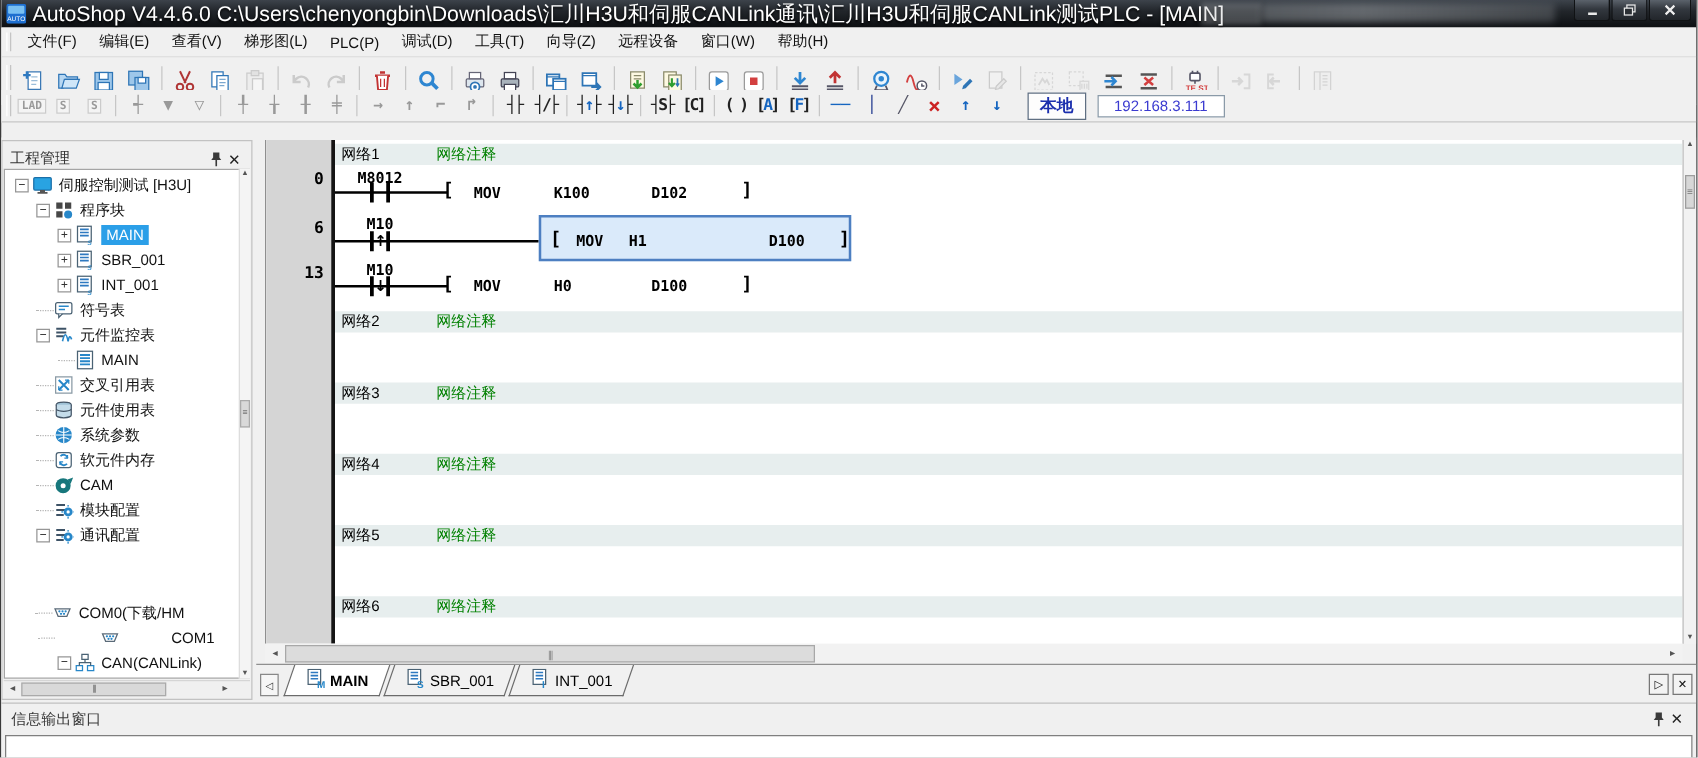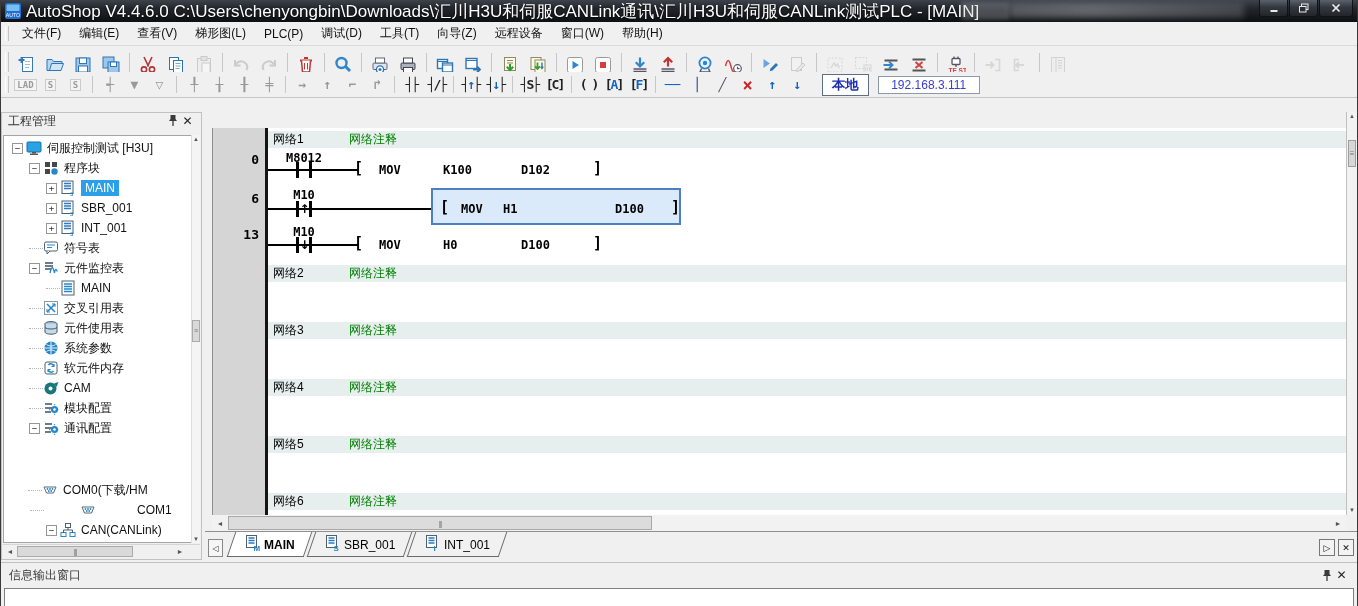--- a/index.html
+++ b/index.html
@@ -37,42 +37,42 @@
 .g.rd{color:#cc2222;font-size:17px;letter-spacing:0}
 .g.box{border:1px solid #9a9a9a;padding:0 2px;font-size:9px;letter-spacing:0;background:#fbfbfb}
 .local-btn{margin-left:12px;border:1px solid #5f6f82;background:#fdfdfd;color:#1b2fae;font-weight:bold;padding:1px 9px;flex:none}
 .ip-box{margin-left:9px;border:1px solid #8a9aa8;background:#fff;color:#3b3bd0;padding:1px 10px;min-width:102px;text-align:center;flex:none}
 
 
 .workspace{position:absolute;top:110px;left:0;width:100%;height:452px;background:#f0f0f0}
 
 
 .sidebar{position:absolute;left:0;top:2px;width:201px;height:448px;background:#f0f0f0;border:1px solid #c2c2c2}
-.sb-header{height:22px;display:flex;align-items:flex-start;padding:0 6px;color:#333}
+.sb-header{height:22px;display:flex;align-items:flex-end;padding:0 6px;color:#333}
 .sb-title{flex:1}
 .panel-btn{width:15px;height:15px;display:flex;align-items:center;justify-content:center;color:#222;font-weight:bold}
 .sb-body{position:absolute;left:1px;right:1px;top:22px;bottom:16px;background:#fff;border:1px solid #a5a5a5;overflow:hidden;padding-top:2px}
 .trow{height:20px;display:flex;align-items:center;white-space:nowrap}
 .expander{width:11px;height:11px;border:1px solid #969696;background:#fff;font-size:9px;line-height:9px;text-align:center;color:#333;margin-right:3px;flex:none;font-family:"DejaVu Sans Mono",monospace}
 .exp-spacer{width:14px;flex:none;border-top:1px dotted #b5b5b5;height:1px;align-self:center;margin-top:1px}
 .ticon{width:17px;height:16px;margin-right:4px;flex:none}
 .tlabel{color:#111}
 .tlabel.selected{background:#2b9fe8;color:#fff;padding:1px 4px}
 .sb-vscroll{position:absolute;right:1px;top:22px;bottom:16px;width:9px;background:#f4f4f4;border-left:1px solid #ddd;font-size:6px;color:#555;text-align:center}
 .sbv-up{position:absolute;top:1px;left:0;right:0}
 .sbv-thumb{position:absolute;top:185px;left:0;right:0;height:22px;background:#d9d9d9;border:1px solid #aaa;font-size:7px;line-height:20px;color:#777}
 .sbv-dn{position:absolute;bottom:1px;left:0;right:0}
 .sb-hscroll{position:absolute;left:1px;right:1px;bottom:1px;height:14px;background:#f0f0f0;border-top:1px solid #d5d5d5}
 .sbh-left{position:absolute;left:1px;top:1px;width:12px;bottom:1px;font-size:7px;color:#555;display:flex;align-items:center;justify-content:center}
 .sbh-thumb{position:absolute;left:14px;top:1px;width:116px;bottom:1px;background:#d9d9d9;border:1px solid #aaa;font-size:7px;color:#777;display:flex;align-items:center;justify-content:center;letter-spacing:-1px}
 .sbh-right{position:absolute;right:14px;top:1px;width:12px;bottom:1px;font-size:7px;color:#555;display:flex;align-items:center;justify-content:center}
 
 
 .editor-col{position:absolute;left:211px;top:2px;right:0;bottom:0}
-.canvas{position:absolute;left:0;top:16px;right:11px;height:403px;background:#fff;border-left:1px solid #8f8f8f;overflow:hidden}
+.canvas{position:absolute;left:0;top:0;right:11px;height:403px;background:#fff;border-left:1px solid #8f8f8f;overflow:hidden}
 .gutter{position:absolute;left:0;top:0;width:52px;height:100%;background:#d5d5d5}
 .rail{position:absolute;left:52px;top:0;width:3px;height:100%;background:#141414}
 .band{position:absolute;left:55px;right:0;height:17px;background:#e7eeee;display:flex;align-items:center}
 .bname{margin-left:5px;width:76px;color:#000}
 .bcomment{color:#008000}
 .step{position:absolute;left:4px;width:42px;text-align:right;font:bold 13px "DejaVu Sans Mono",monospace;color:#000}
 .wire{position:absolute;height:2px;background:#000}
 .cbar{position:absolute;width:3px;height:16px;background:#000}
 .clabel{position:absolute;width:62px;text-align:center;font:bold 12px/11px "DejaVu Sans Mono",monospace;color:#000}
 .earrow{position:absolute;width:11px;text-align:center;font:bold 12px "DejaVu Sans",sans-serif;color:#000}

